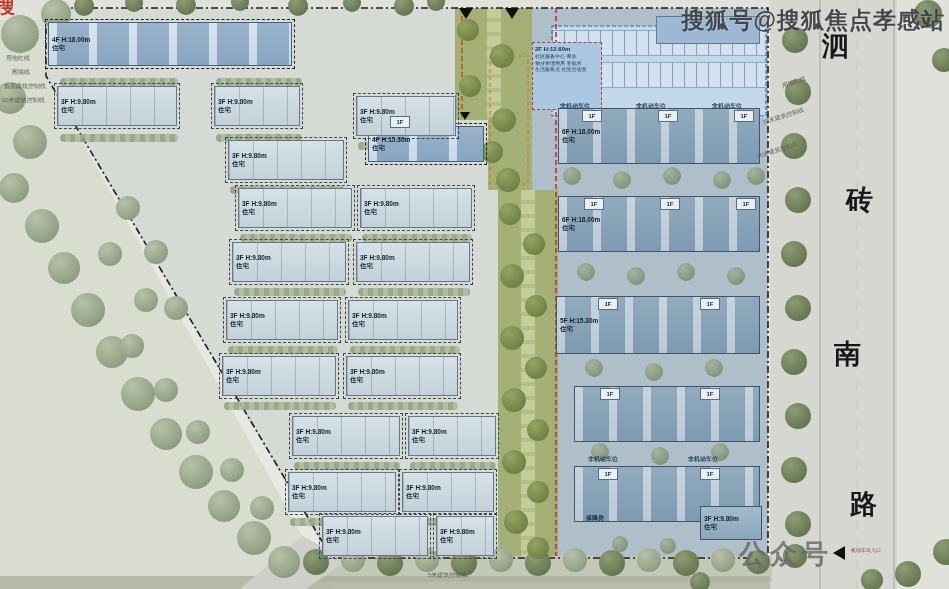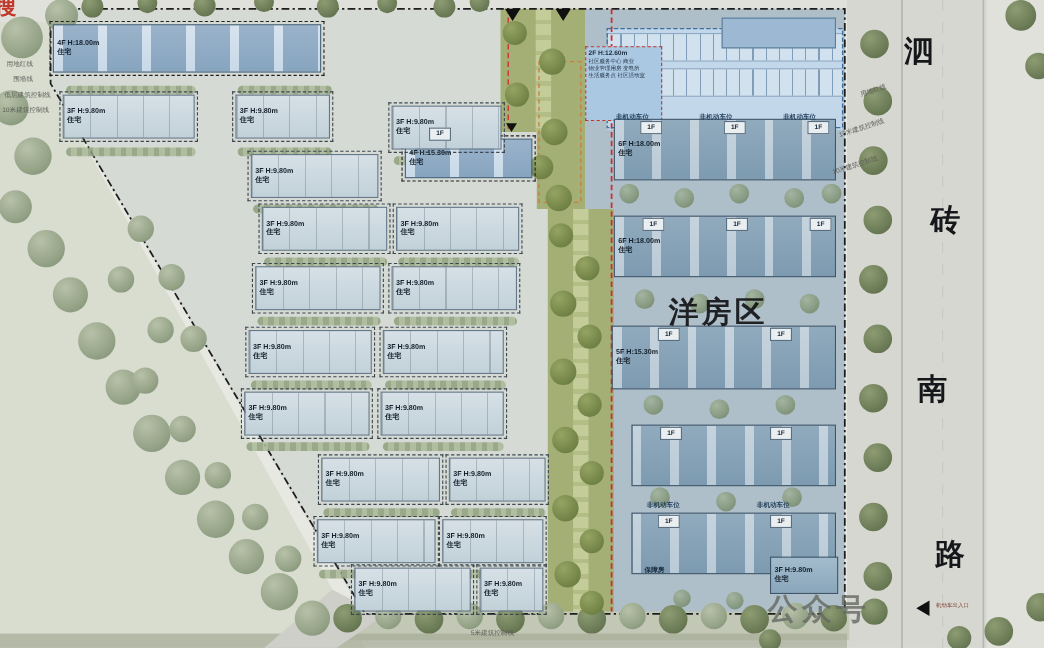--- a/index.html
+++ b/index.html
@@ -53,21 +53,21 @@
   
   .big{position:absolute;font-size:27px;font-weight:bold;color:rgba(16,16,18,.9);letter-spacing:3px;}
   .rc{position:absolute;font-size:27px;font-weight:bold;color:#15171a;}
   .ann{position:absolute;font-size:6px;color:#5d6058;white-space:nowrap;}
   .cc{left:532px;top:42px;width:70px;height:68px;background:#abc8e2;border:1px dashed #c0392b;
       padding:2px 2px;font-size:5px;line-height:6.5px;color:#1d2e40;}
   .cc .l0{font-size:6px;font-weight:bold;line-height:8px;}
   .wm-top{right:4px;top:5px;font-size:23px;font-weight:bold;letter-spacing:1px;
       color:rgba(56,58,62,.92);text-shadow:0 0 2px rgba(255,255,255,.45);white-space:nowrap;}
   .wm-corner{left:-5px;top:-7px;font-size:20px;font-weight:bold;color:#c0392b;}
-  .wm-b1{left:698px;top:536px;font-size:27px;font-weight:bold;letter-spacing:4px;color:rgba(100,105,98,.8);}
+  .wm-b1{left:739px;top:536px;font-size:27px;font-weight:bold;letter-spacing:4px;color:rgba(100,105,98,.8);}
   .wm-b2{left:792px;top:540px;font-size:29px;font-weight:bold;letter-spacing:3px;color:rgba(100,105,98,.82);}
   .ent{left:851px;top:547px;font-size:5px;color:#7a3b2e;white-space:nowrap;}
   .tri-d{width:0;height:0;border-left:7px solid transparent;border-right:7px solid transparent;border-top:11px solid #101010;position:absolute;}
   .tri-l{width:0;height:0;border-top:7px solid transparent;border-bottom:7px solid transparent;border-right:12px solid #101010;position:absolute;}
 </style>
 </head>
 <body>
 
 <div id="plan">
 
@@ -395,33 +395,33 @@
       <div class="pl" style="left: 588px; top: 455px;">非机动车位</div>
       <div class="pl" style="left: 688px; top: 455px;">非机动车位</div>
     </div>
 
   <div class="tri-d" style="left:459px;top:8px;"></div>
   <div class="tri-d" style="left:505px;top:8px;"></div>
   <div class="tri-d" style="left:460px;top:112px;border-left-width:5px;border-right-width:5px;border-top-width:8px;"></div>
   <div class="tri-l" style="left:833px;top:546px;"></div>
   <div class="abs ent" style="left: 851px; top: 547px;">机动车出入口</div>
 
-  <div class="big" style="left:608px;top:266px;">洋房区</div>
 
   <div class="rc" style="left:822px;top:28px;">泗</div>
   <div class="rc" style="left:846px;top:182px;">砖</div>
   <div class="rc" style="left:834px;top:336px;">南</div>
   <div class="rc" style="left:850px;top:486px;">路</div>
 
   <div class="ann" style="left:6px;top:54px;">用地红线</div>
   <div class="ann" style="left:12px;top:68px;">围墙线</div>
   <div class="ann" style="left:4px;top:82px;">低层建筑控制线</div>
   <div class="ann" style="left:2px;top:96px;">10米建筑控制线</div>
   <div class="ann" style="left:782px;top:78px;transform:rotate(-18deg);">用地红线</div>
   <div class="ann" style="left:762px;top:112px;transform:rotate(-18deg);">10米建筑控制线</div>
   <div class="ann" style="left:756px;top:146px;transform:rotate(-18deg);">10米建筑控制线</div>
   <div class="ann" style="left:428px;top:571px;">5米建筑控制线</div>
   <div class="ann" style="left:586px;top:514px;color:#18283a;font-weight:bold;">保障房</div>
 
   <div class="abs wm-corner">搜</div>
+  <div class="abs wm-top">搜狐号@搜狐焦点孝感站</div>
   <div class="abs wm-b1">公众号</div>
 
 </div>
 
 </body></html>

